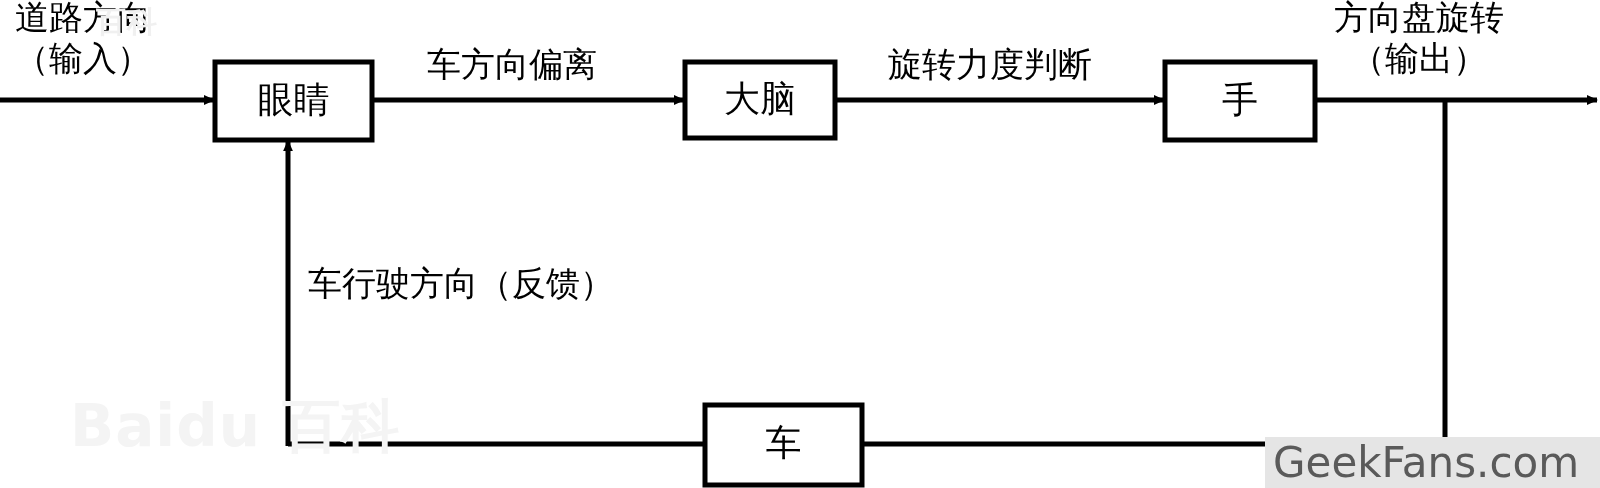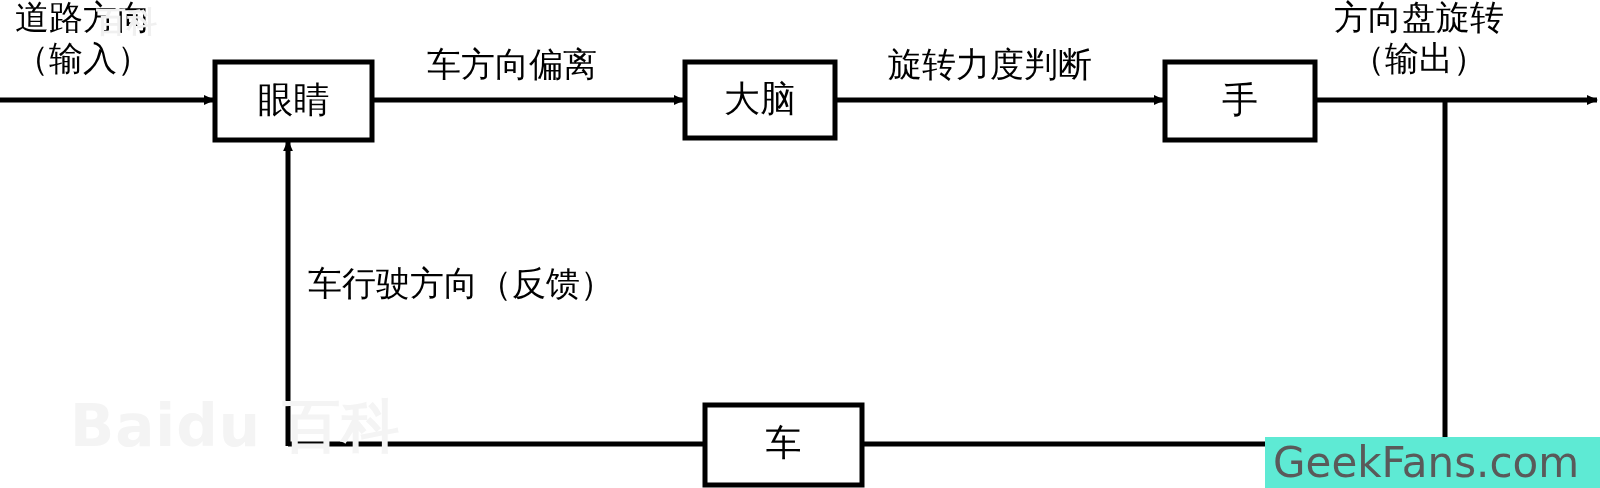--- a/index.html
+++ b/index.html
@@ -62,21 +62,21 @@
     top: 2px;
     font-size: 30px;
     color: #f0f0f0;
   }
   #wm-geekfans {
     position: absolute;
     left: 1265px;
     top: 437px;
     width: 335px;
     height: 51px;
-    background: #5eead4;
+    background: #e5e5e5;
     color: #5a5a5a;
     font-family: "DejaVu Sans", "Liberation Sans", sans-serif;
     font-size: 42px;
     line-height: 51px;
     padding-left: 8px;
     box-sizing: border-box;
     white-space: nowrap;
     user-select: none;
   }
 </style>

